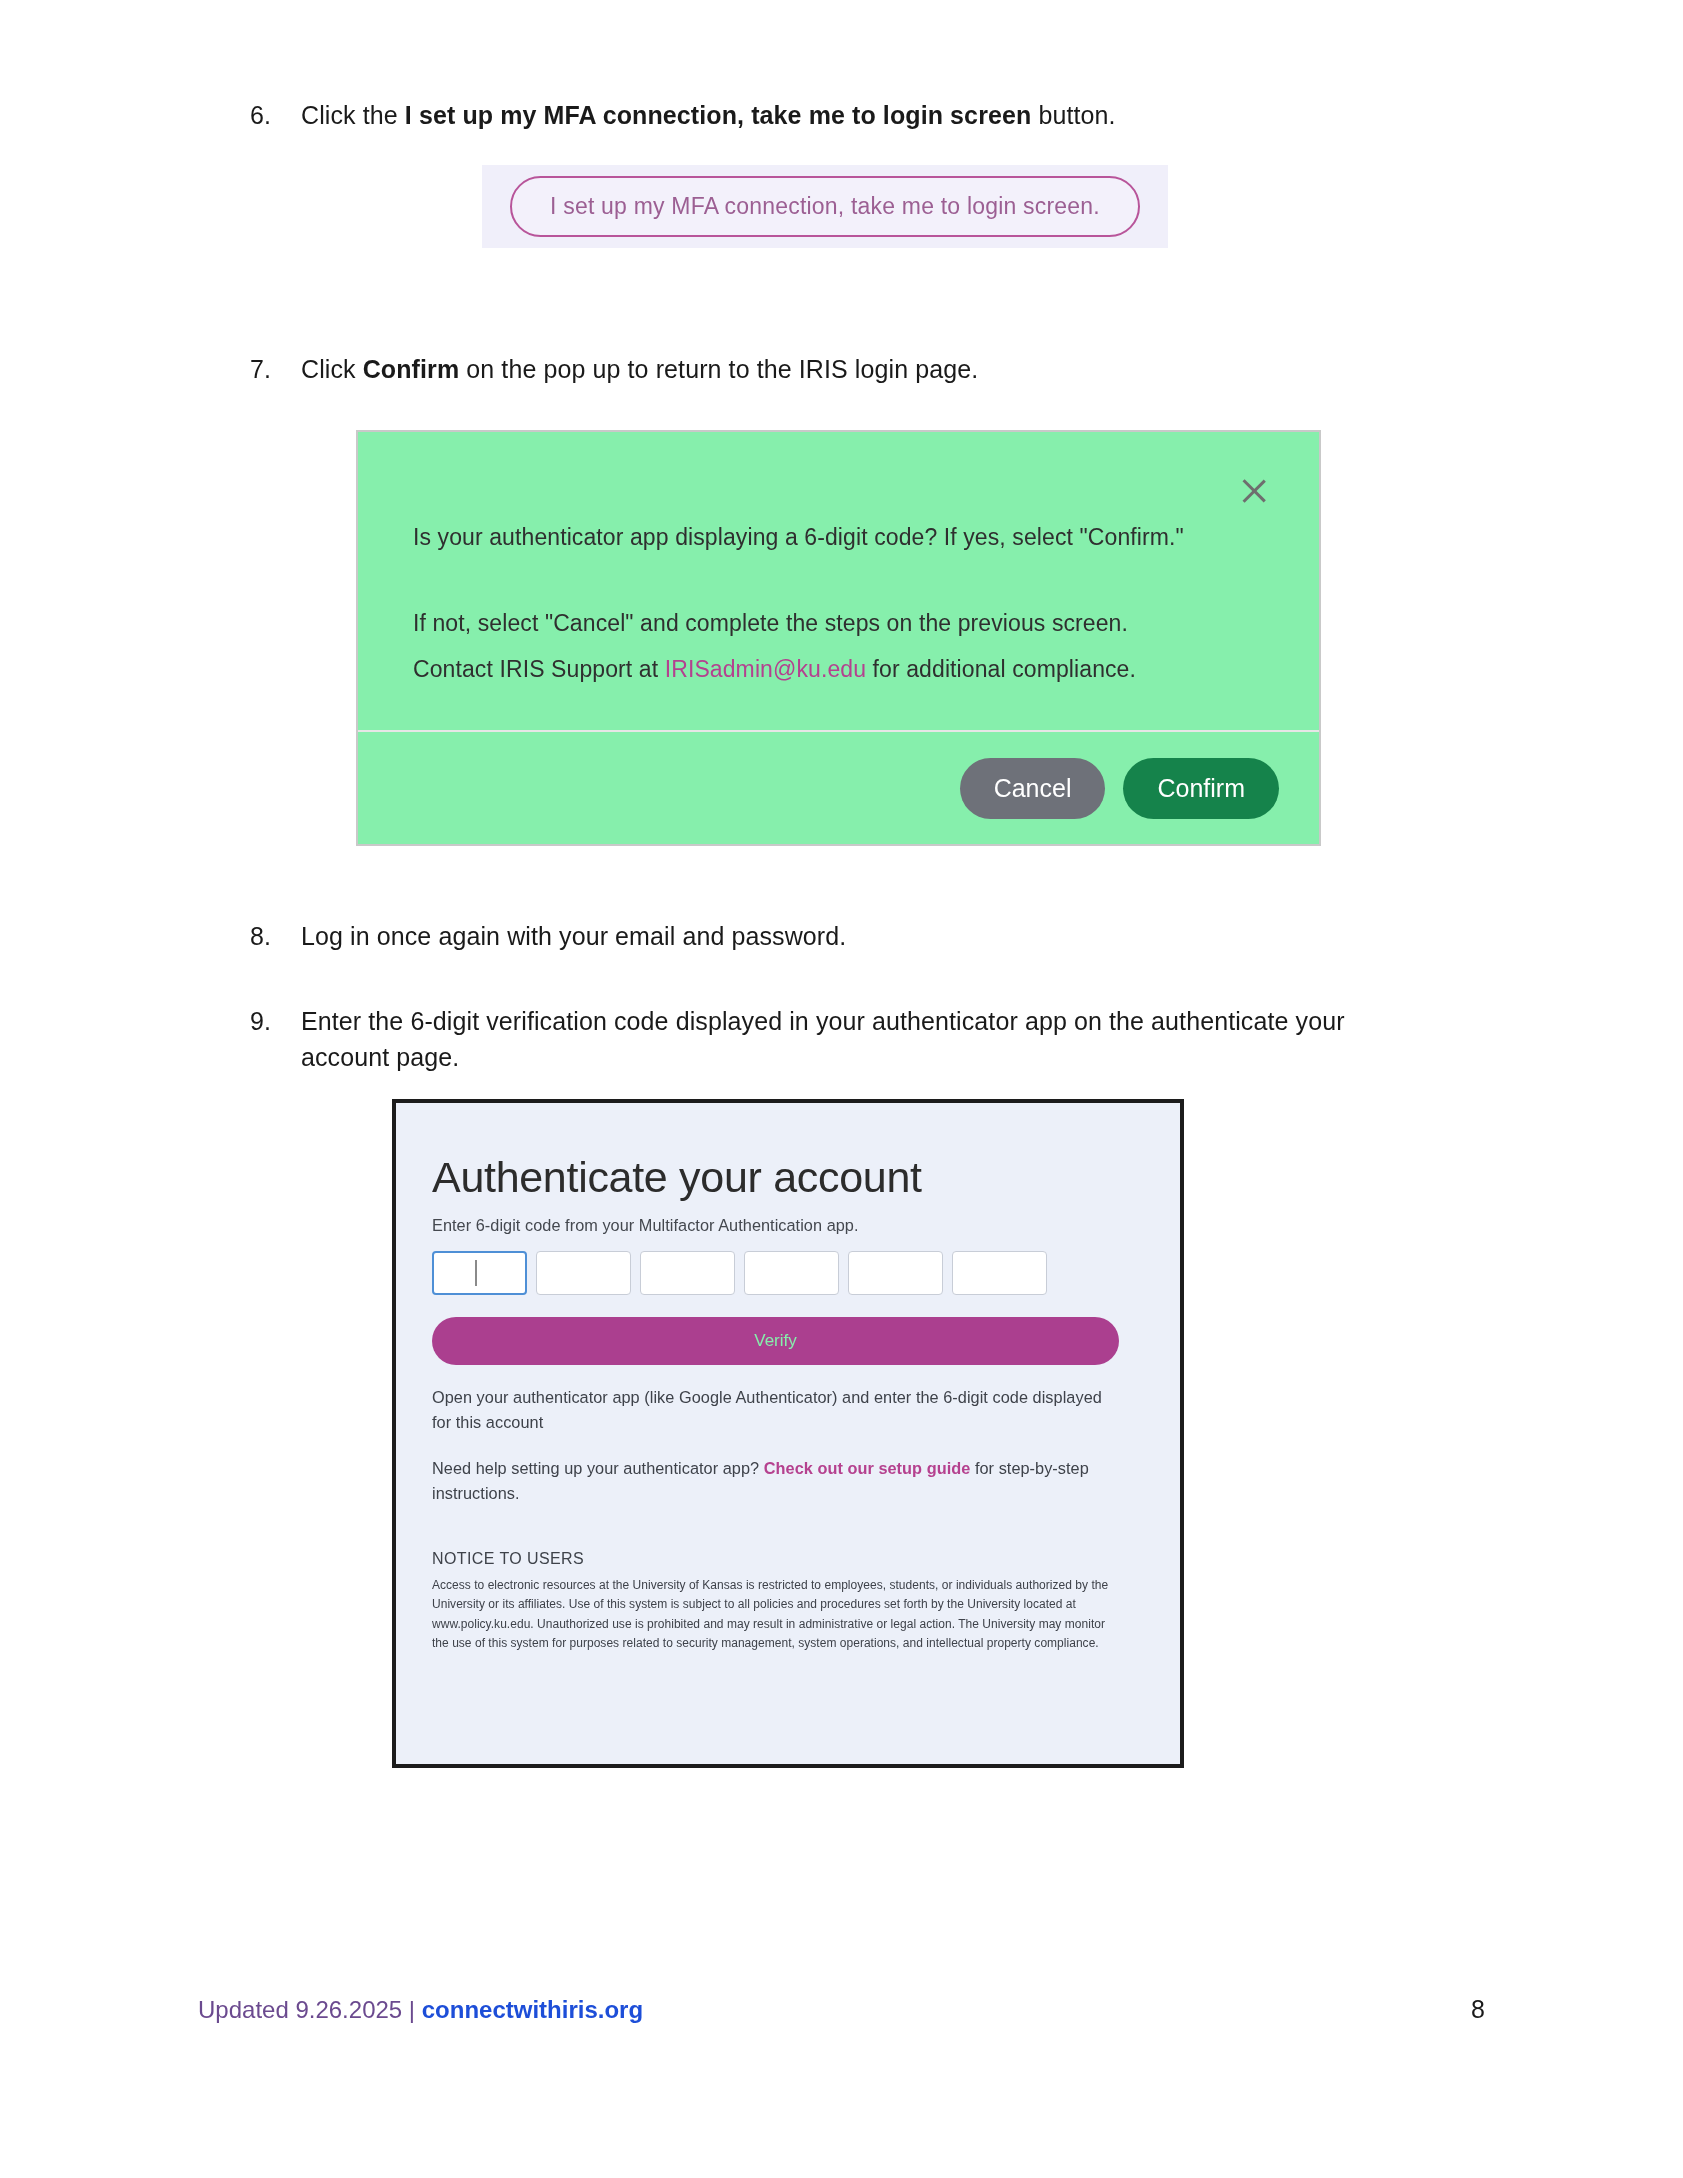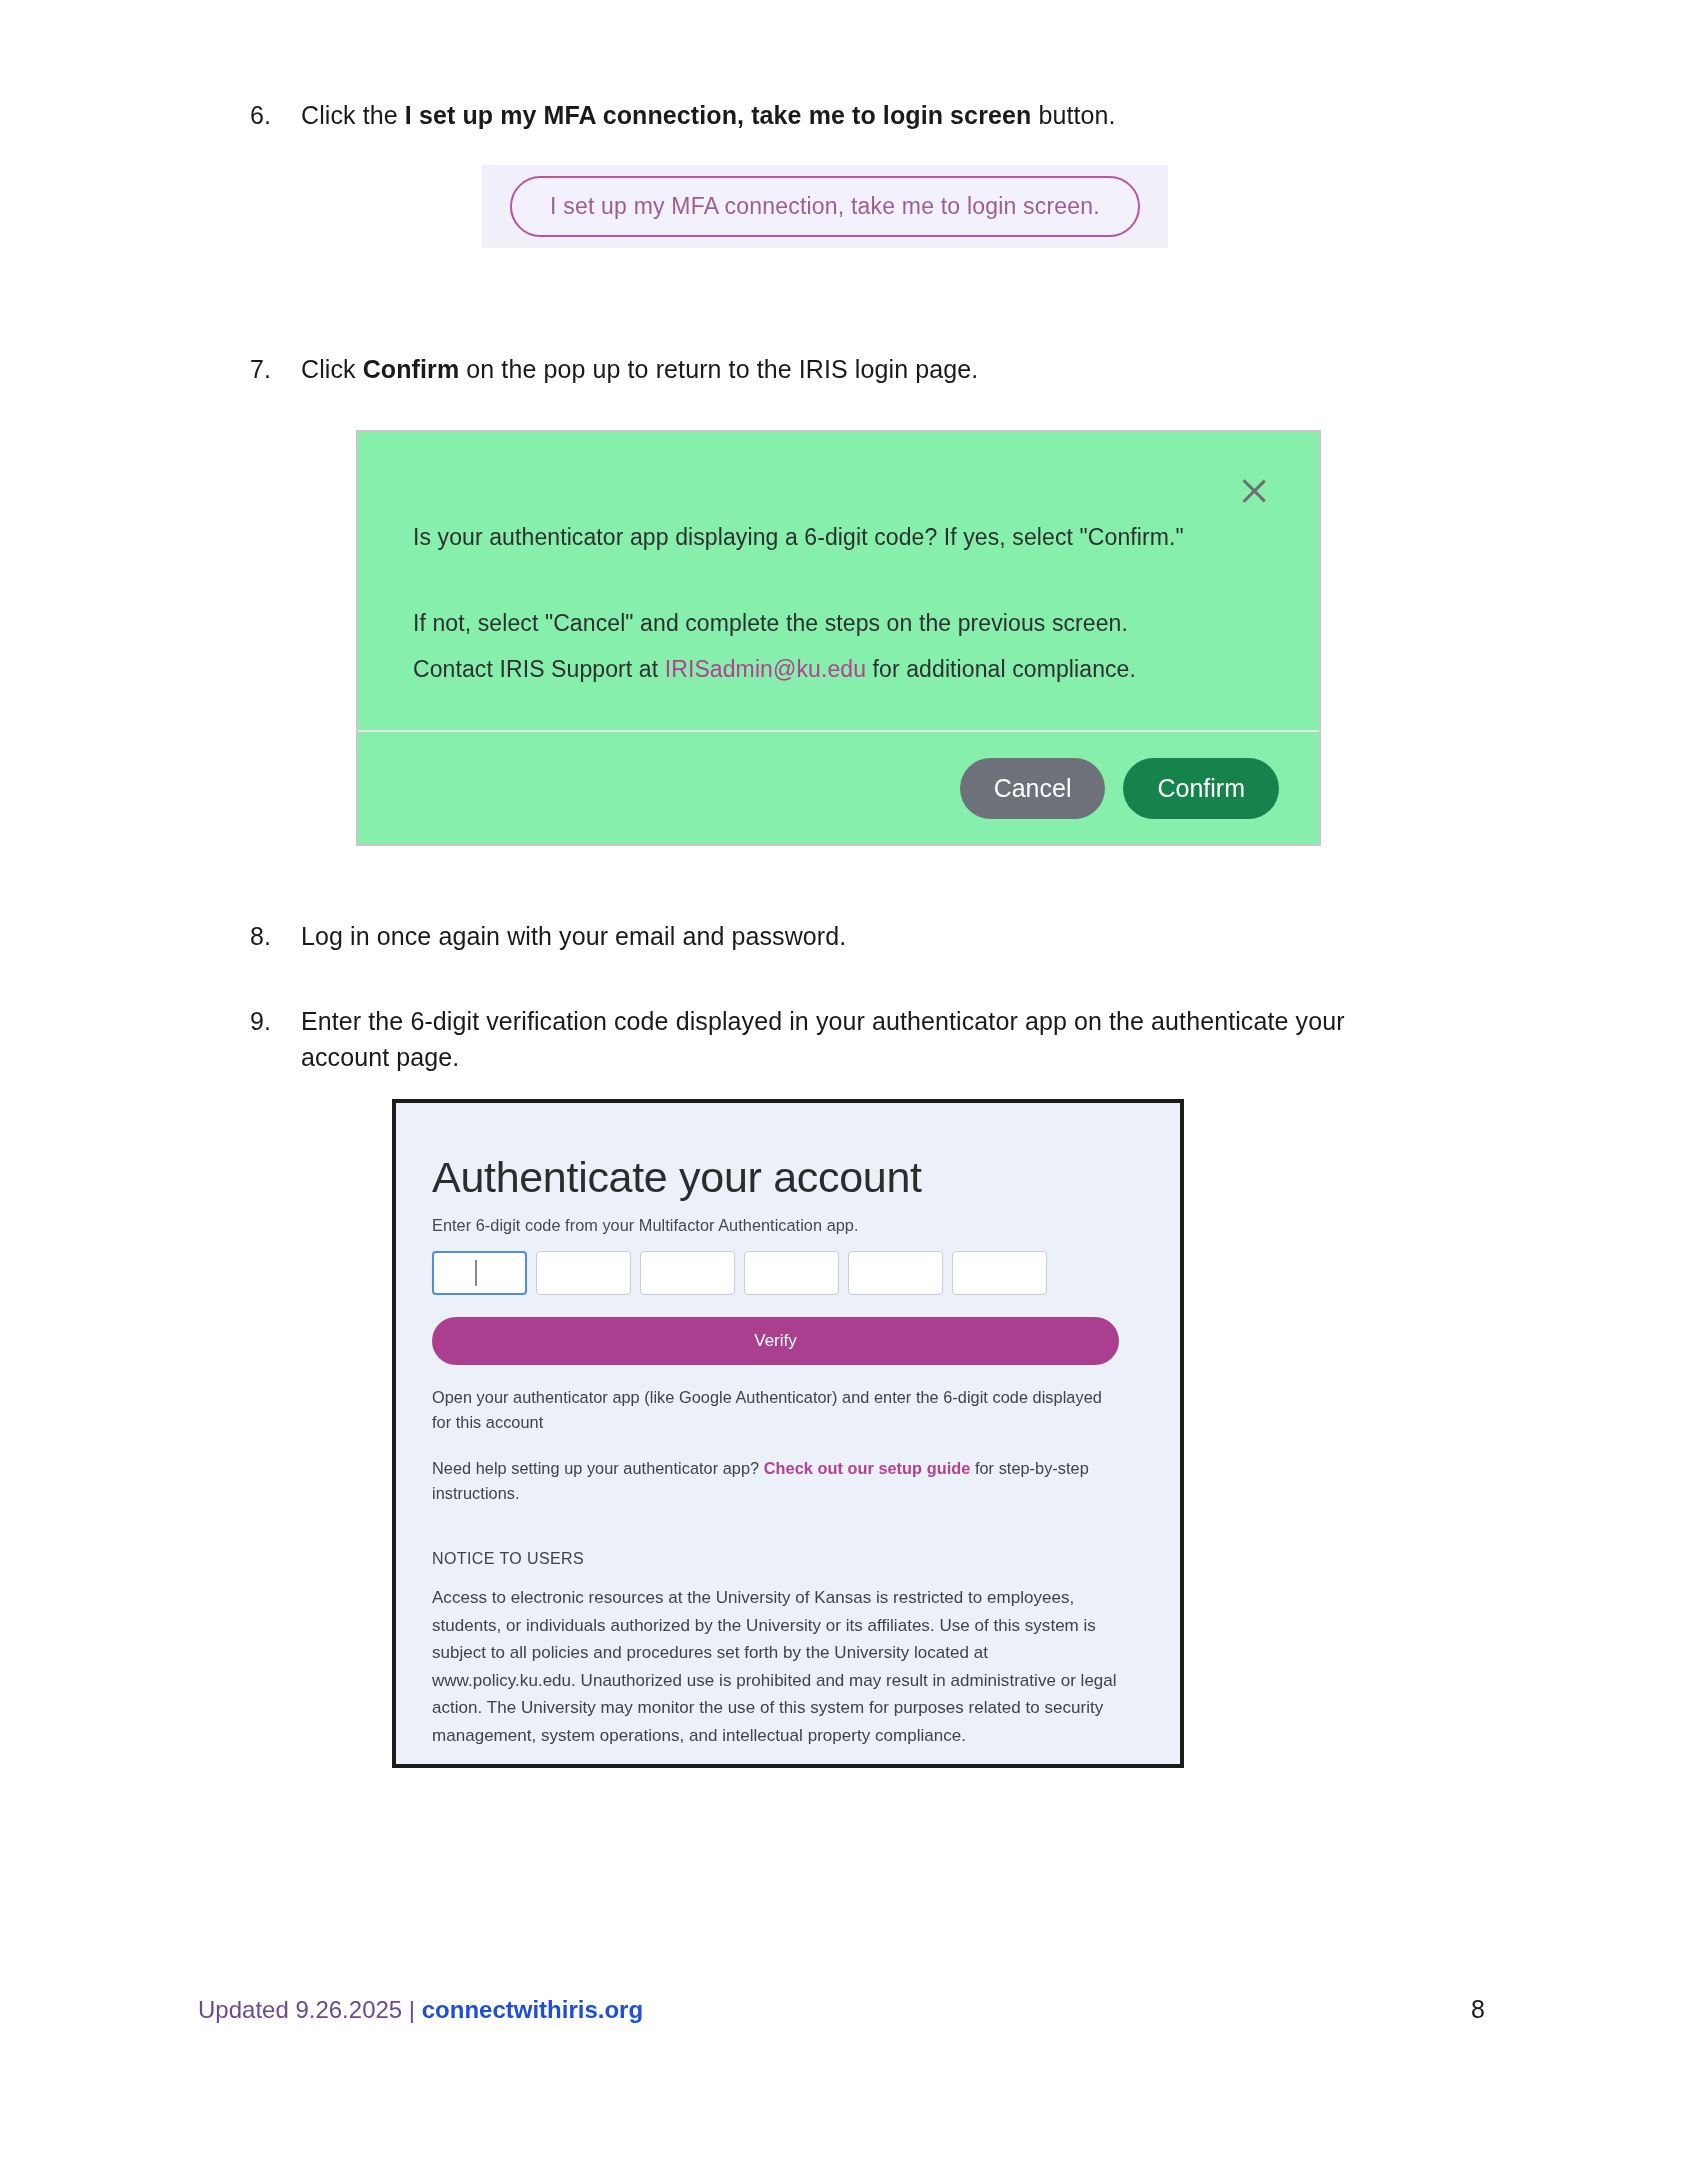--- a/index.html
+++ b/index.html
@@ -208,21 +208,21 @@
     background: #8a8a8a;
   }
   #fig-auth .verify-btn {
     display: block;
     width: 100%;
     height: 48px;
     margin-top: 22px;
     background: #ab3f8f;
     border: none;
     border-radius: 26px;
-    color: #ffffff;
+    color: #86efac;
     font-size: 17px;
     font-family: "Liberation Sans", sans-serif;
     cursor: pointer;
   }
   #fig-auth .para {
     font-size: 16.3px;
     color: #3e424a;
     line-height: 1.55;
     margin-top: 20px;
     letter-spacing: 0.05px;
@@ -232,24 +232,24 @@
     text-decoration: none;
     font-weight: 600;
   }
   #fig-auth .notice-head {
     font-size: 16px;
     color: #3e424a;
     margin-top: 44px;
     letter-spacing: 0.4px;
   }
   #fig-auth .notice-body {
-    font-size: 17px;
+    font-size: 12px;
     color: #3e424a;
     line-height: 1.62;
-    margin-top: 16px;
+    margin-top: 8px;
     letter-spacing: 0.03px;
   }
 
   
   #footer {
     position: absolute;
     left: 198px;
     right: 198px;
     top: 1995px;
     display: flex;

